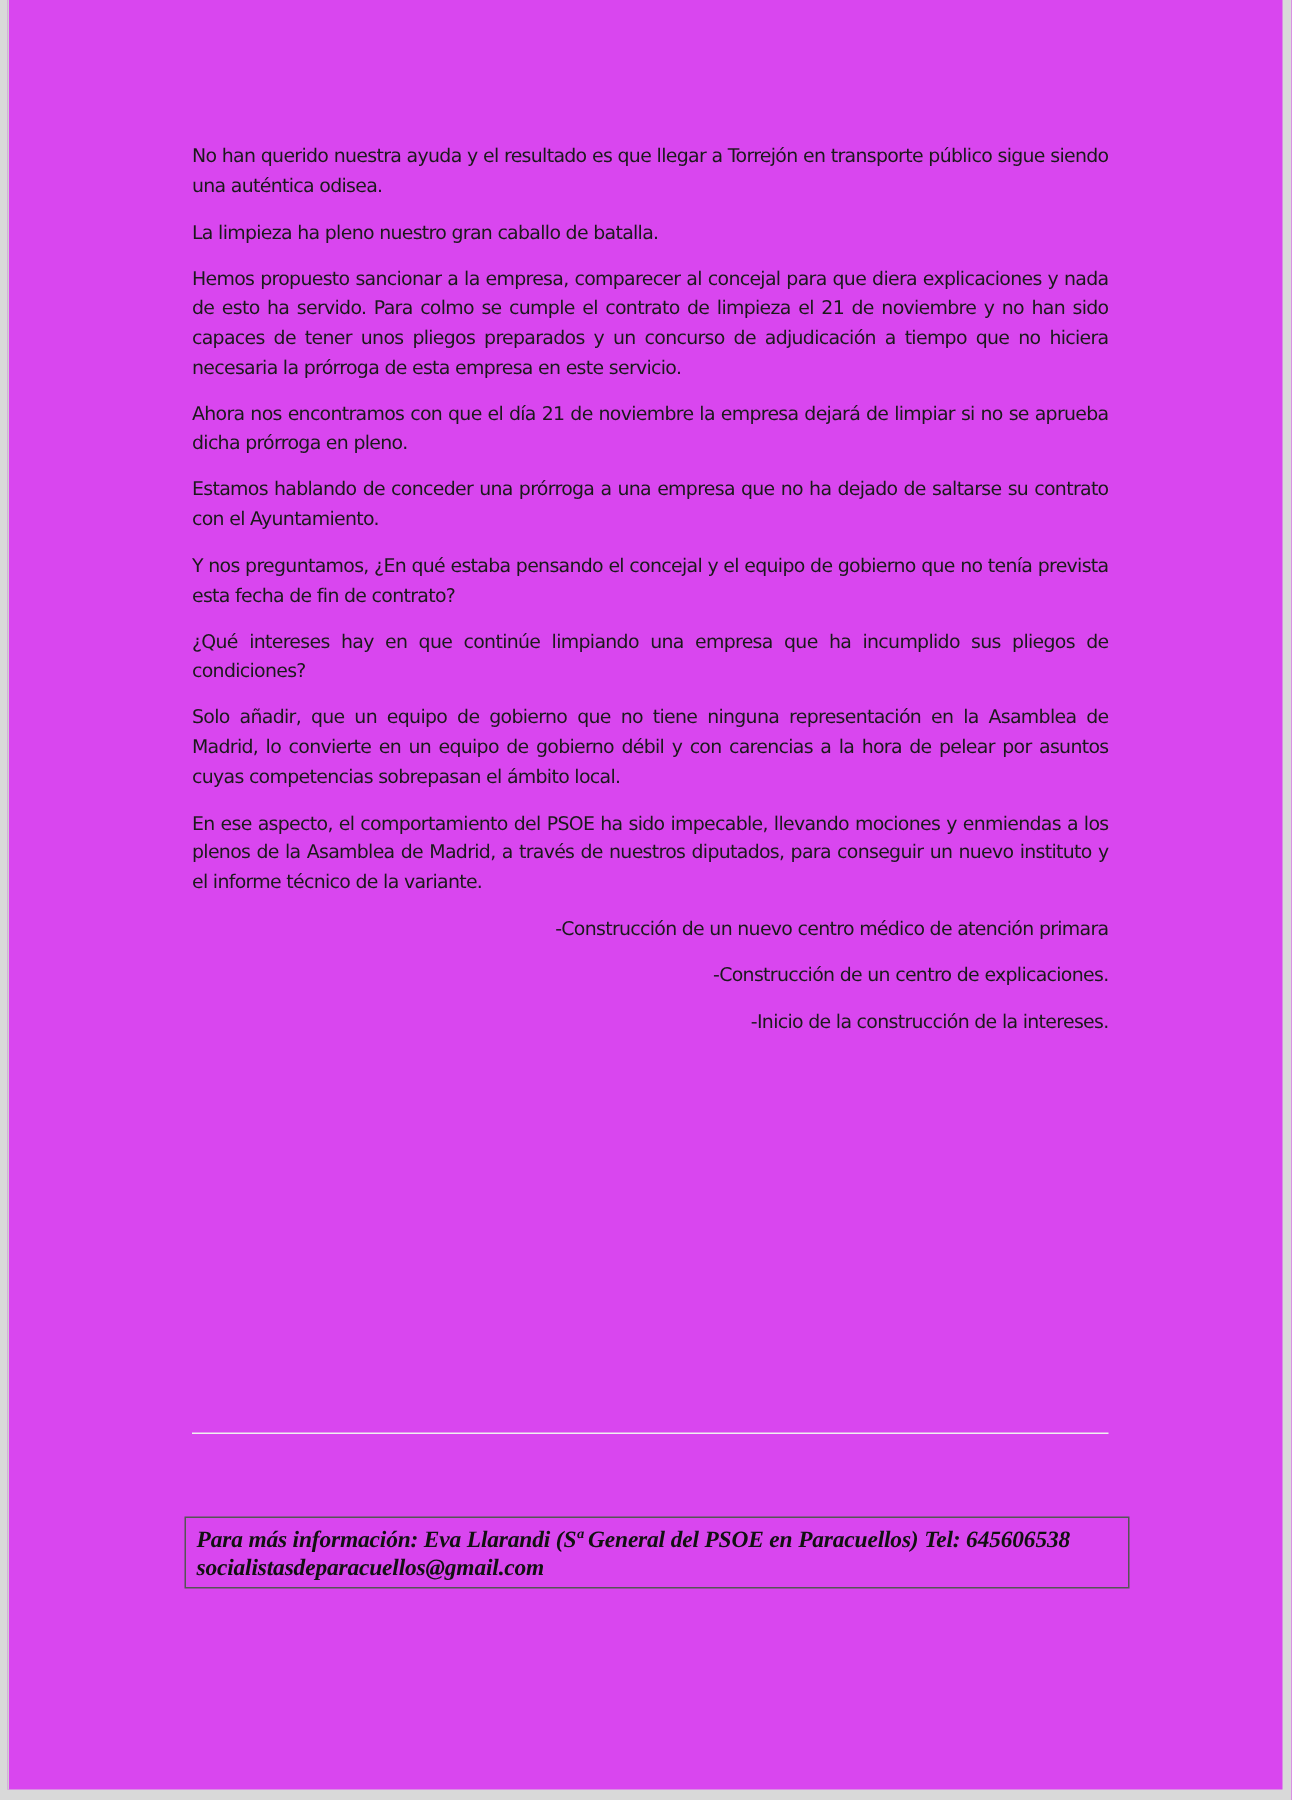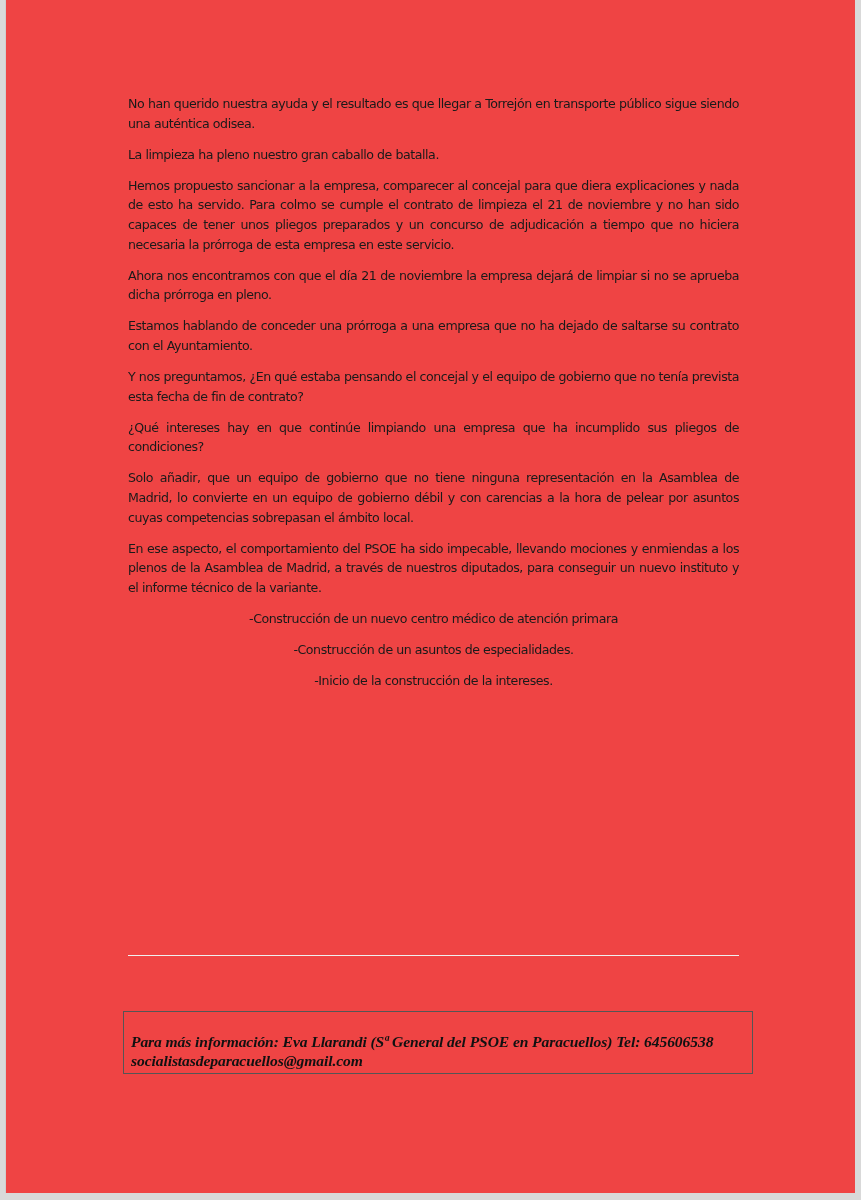--- a/index.html
+++ b/index.html
@@ -4,42 +4,42 @@
   <style>
     html, body { margin: 0; padding: 0; }
     body {
       width: 861px; height: 1200px; overflow: hidden;
       background: #d9d9d9;
       position: relative;
       font-family: "Liberation Sans", "DejaVu Sans", sans-serif;
     }
     .page {
       position: absolute; left: 5px; top: 0; width: 849px; height: 1193px;
-      background: #ef4444;
+      background: #d946ef;
       border-left: 1px solid #cfcfcf;
     }
     .body-text {
       position: absolute; left: 122px; top: 94px; width: 611px;
       font-family: "DejaVu Sans", sans-serif;
       font-size: 12.6px; line-height: 19.6px; color: #1a1a1a;
       letter-spacing: -0.45px;
     }
     .body-text p {
       margin: 0 0 11.5px 0;
       text-align: justify;
     }
-    .body-text p.list-item { text-align: center; }
+    .body-text p.list-item { text-align: right; }
     .separator {
       position: absolute; left: 122px; top: 955px; width: 611px; height: 1px;
       background: #f0f0f0;
     }
     .contact-box {
       position: absolute; left: 117px; top: 1011px; width: 616px;
       border: 1px solid #555555;
-      padding: 20px 5px 3px 7px;
+      padding: 5px 5px 3px 7px;
       font-family: "Liberation Serif", "DejaVu Serif", serif;
       font-style: italic; font-weight: bold;
       font-size: 15.6px; line-height: 19px; color: #111;
       letter-spacing: -0.1px;
     }
     .contact-box div { white-space: nowrap; }
   </style>
 </head>
 <body>
 
@@ -48,21 +48,21 @@
     <p>No han querido nuestra ayuda y el resultado es que llegar a Torrejón en transporte público sigue siendo una auténtica odisea.</p>
     <p>La limpieza ha pleno nuestro gran caballo de batalla.</p>
     <p>Hemos propuesto sancionar a la empresa, comparecer al concejal para que diera explicaciones y nada de esto ha servido. Para colmo se cumple el contrato de limpieza el 21 de noviembre y no han sido capaces de tener unos pliegos preparados y un concurso de adjudicación a tiempo que no hiciera necesaria la prórroga de esta empresa en este servicio.</p>
     <p>Ahora nos encontramos con que el día 21 de noviembre la empresa dejará de limpiar si no se aprueba dicha prórroga en pleno.</p>
     <p>Estamos hablando de conceder una prórroga a una empresa que no ha dejado de saltarse su contrato con el Ayuntamiento.</p>
     <p>Y nos preguntamos, ¿En qué estaba pensando el concejal y el equipo de gobierno que no tenía prevista esta fecha de fin de contrato?</p>
     <p>¿Qué intereses hay en que continúe limpiando una empresa que ha incumplido sus pliegos de condiciones?</p>
     <p>Solo añadir, que un equipo de gobierno que no tiene ninguna representación en la Asamblea de Madrid, lo convierte en un equipo de gobierno débil y con carencias a la hora de pelear por asuntos cuyas competencias sobrepasan el ámbito local.</p>
     <p>En ese aspecto, el comportamiento del PSOE ha sido impecable, llevando mociones y enmiendas a los plenos de la Asamblea de Madrid, a través de nuestros diputados, para conseguir un nuevo instituto y el informe técnico de la variante.</p>
     <p class="list-item">-Construcción de un nuevo centro médico de atención primara</p>
-    <p class="list-item">-Construcción de un asuntos de especialidades.</p>
+    <p class="list-item">-Construcción de un centro de explicaciones.</p>
     <p class="list-item">-Inicio de la construcción de la intereses.</p>
   </div>
 
   <div class="separator"></div>
 
   <div class="contact-box">
     <div>Para más información: Eva Llarandi (Sª General  del PSOE en Paracuellos) Tel: 645606538</div>
     <div>socialistasdeparacuellos@gmail.com</div>
   </div>
 </div>

